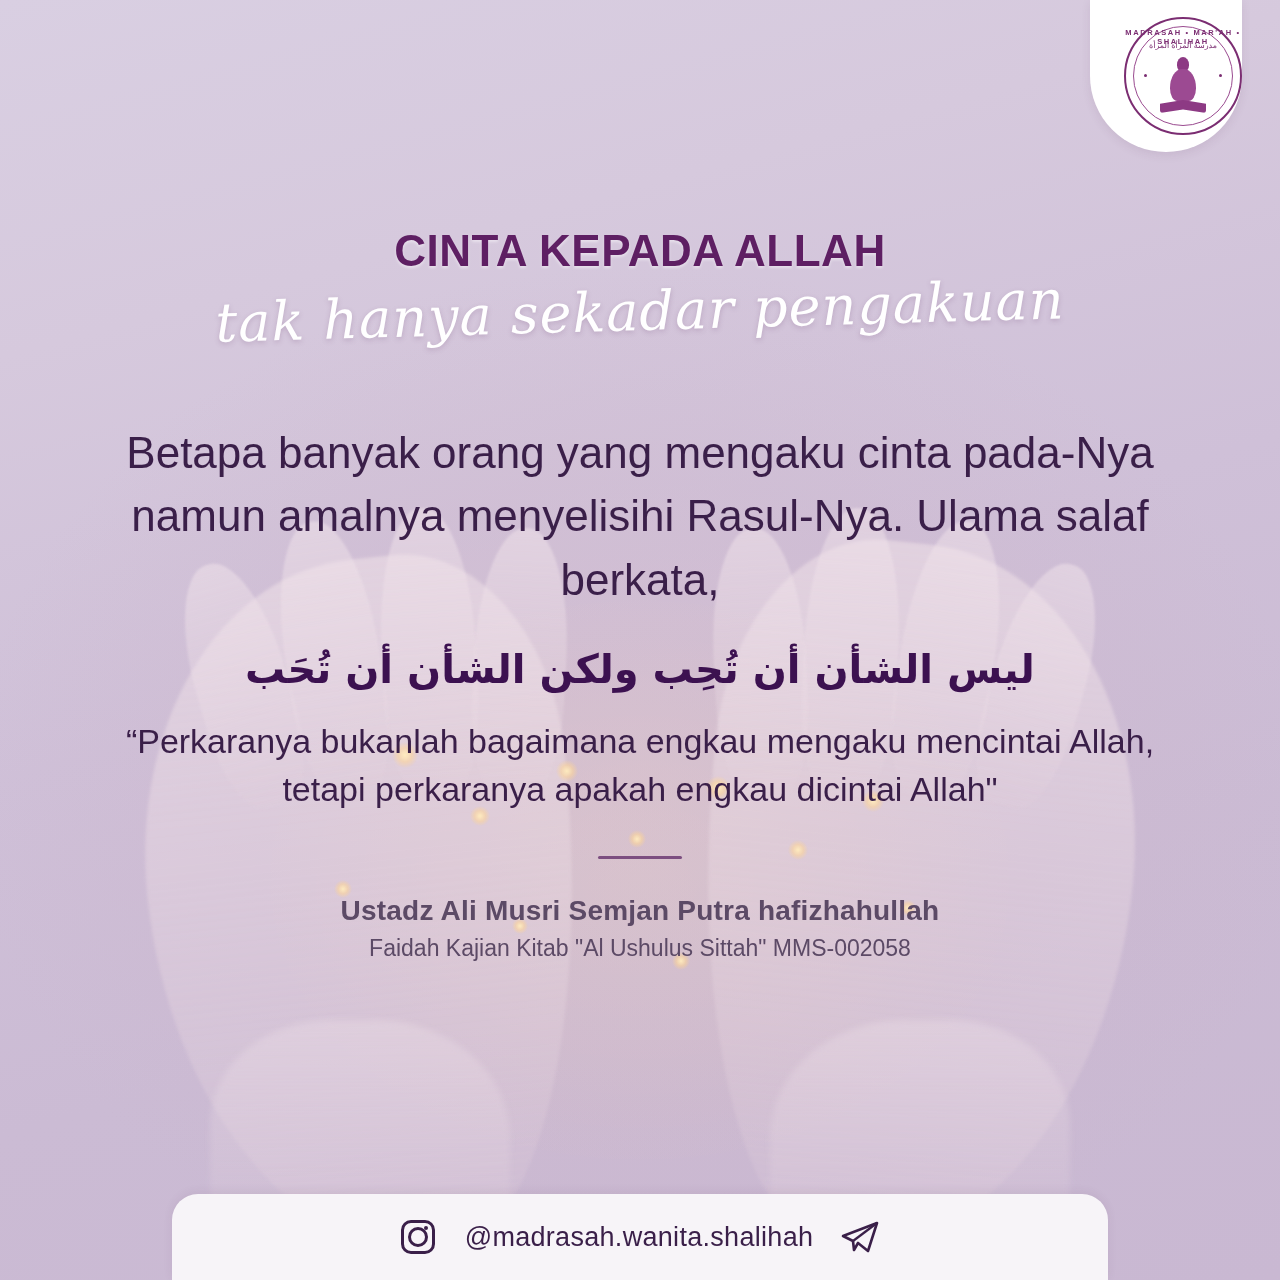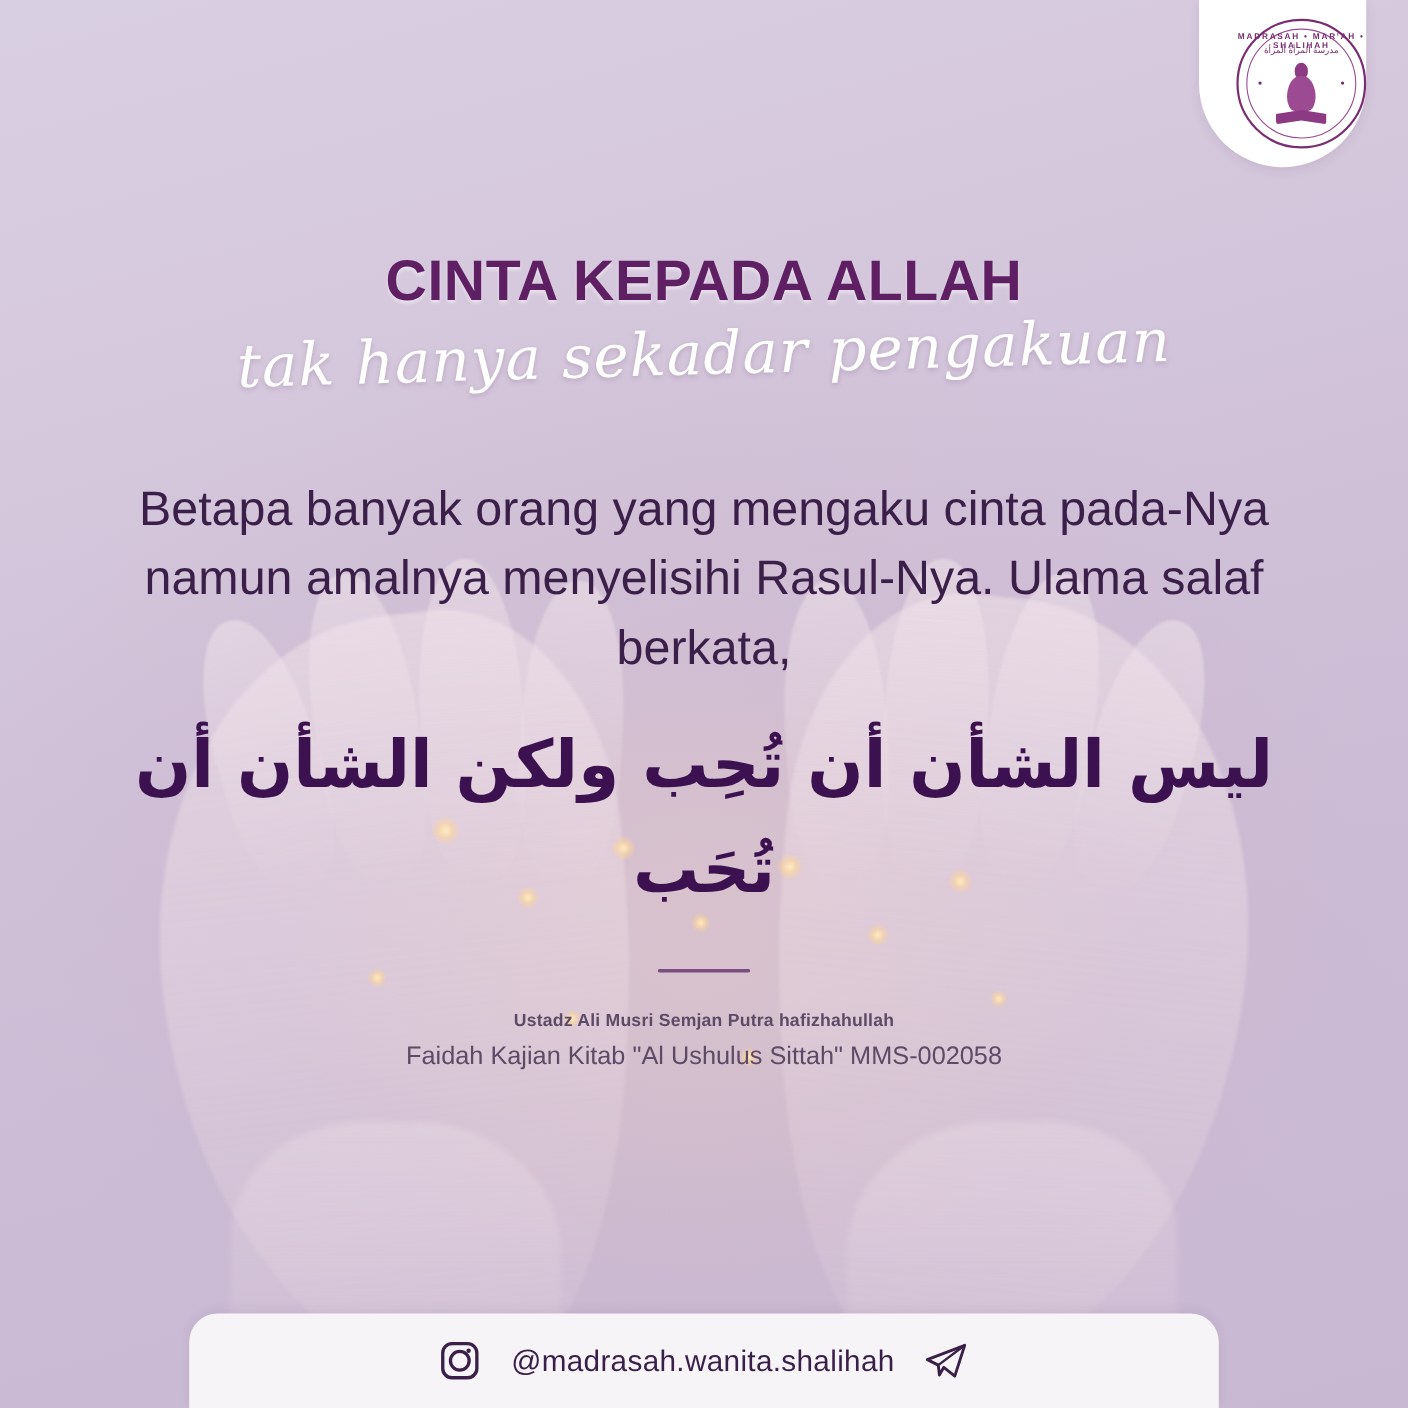--- a/index.html
+++ b/index.html
@@ -106,21 +106,21 @@
     position:absolute; width:3px; height:3px; background:#7b2d72; border-radius:50%;
   }
 
   
   .content {
     position:absolute; left:0; right:0; top:0;
     text-align:center;
   }
   .headline {
     margin-top:226px;
-    font-size:52px; font-weight:bold; letter-spacing:0.5px;
+    font-size:44px; font-weight:bold; letter-spacing:0.5px;
     color:#5e1f63;
     text-shadow:0 2px 3px rgba(255,255,255,0.45);
   }
   .subheadline {
     margin-top:4px;
     font-family:"DejaVu Serif", serif;
     font-style:italic;
     font-size:54px;
     color:#ffffff;
     letter-spacing:1px;
@@ -132,39 +132,39 @@
     width:1040px;
     font-size:44px;
     line-height:1.44;
     color:#3a1f49;
   }
   .arabic {
     margin:26px auto 0;
     width:1120px;
     direction:rtl;
     font-family:"DejaVu Sans", sans-serif;
-    font-size:60px;
+    font-size:40px;
     line-height:1.6;
     font-weight:bold;
     color:#3c1150;
   }
   .translation {
     margin:16px auto 0;
     width:1030px;
     font-size:34px;
     line-height:1.42;
     color:#3a1f49;
   }
   .divider {
     width:84px; height:3px; background:#6c3a72;
     margin:42px auto 0; border-radius:2px; opacity:0.85;
   }
   .attrib-name {
     margin-top:36px;
-    font-size:16px; font-weight:bold; color:#5c4a66;
+    font-size:28px; font-weight:bold; color:#5c4a66;
     letter-spacing:0.2px;
   }
   .attrib-source {
     margin-top:8px;
     font-size:23px; color:#5c4a66;
   }
 
   
   .footer {
     position:absolute; left:172px; right:172px; bottom:0;
@@ -248,20 +248,21 @@
       <div class="logo-dot" style="left:20px; top:57px;"></div>
       <div class="logo-dot" style="right:20px; top:57px;"></div>
     </div>
   </div>
 
   <div class="content">
     <div class="headline">CINTA KEPADA ALLAH</div>
     <div class="subheadline">tak hanya sekadar pengakuan</div>
     <div class="body-text">Betapa banyak orang yang mengaku cinta pada-Nya namun amalnya menyelisihi Rasul-Nya. Ulama salaf berkata,</div>
     <div class="arabic">ليس الشأن أن تُحِب ولكن الشأن أن تُحَب</div>
+    <div class="translation">“Perkaranya bukanlah bagaimana engkau mengaku mencintai Allah, tetapi perkaranya apakah engkau dicintai Allah"</div>
     <div class="divider"></div>
     <div class="attrib-name">Ustadz Ali Musri Semjan Putra hafizhahullah</div>
     <div class="attrib-source">Faidah Kajian Kitab "Al Ushulus Sittah" MMS-002058</div>
   </div>
 
   <div class="footer">
     <div class="footer-item">
       <span class="ig-icon"></span>
       <span class="footer-label">@madrasah.wanita.shalihah</span>
     </div>

